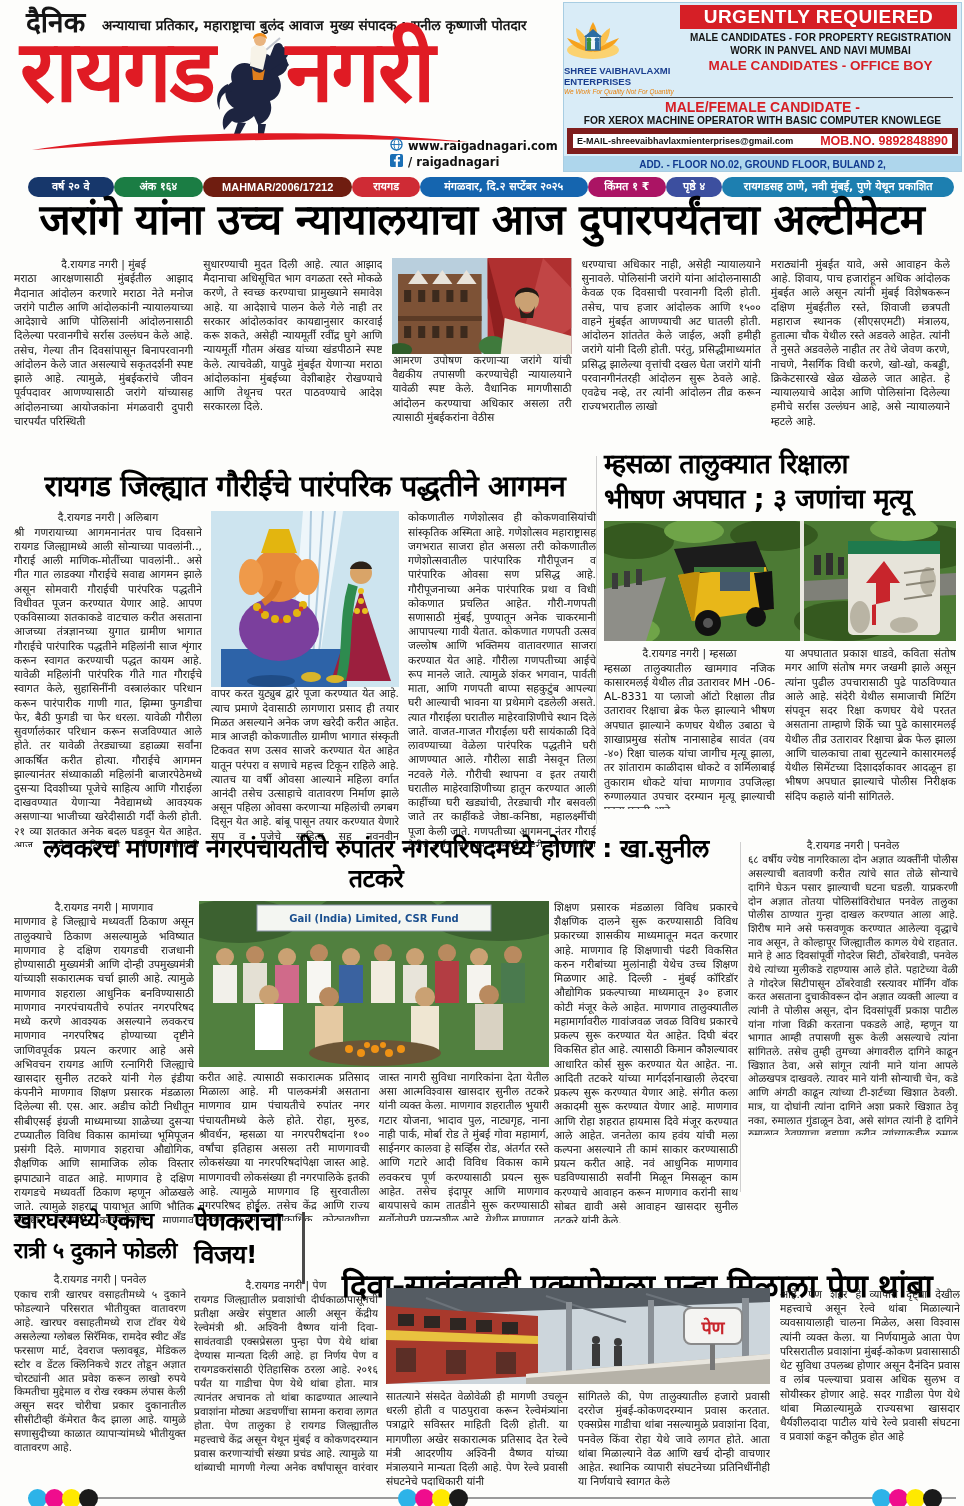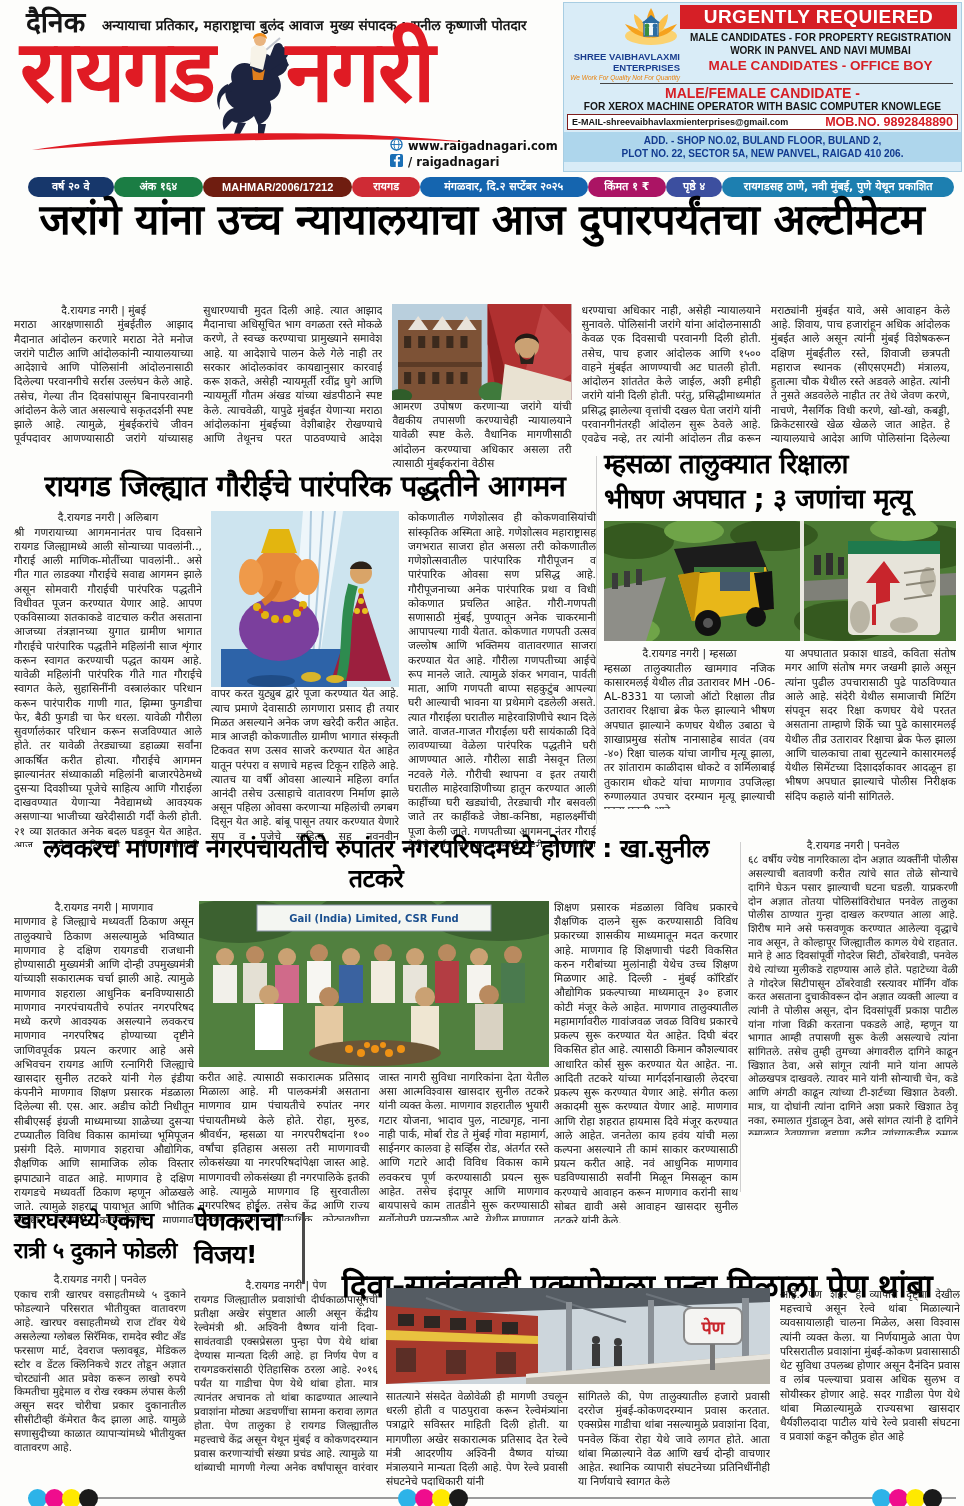--- a/index.html
+++ b/index.html
@@ -23,53 +23,53 @@
   .m-title .w { font-size:86px; line-height:1.1; font-weight:bold; color:#e01b24; letter-spacing:-2px; }
   .m-horse   { margin:4px -6px 0 -6px; }
   .m-swoosh  { left:30px; top:131px; }
   .m-web     { left:390px; top:138px; font-size:11.5px; font-weight:bold; color:#111; }
   .m-web .row{ display:flex; align-items:center; gap:5px; height:16px; }
 
   
   .ad { left:563px; top:2px; width:399px; height:170px; background:#d9ecf7;
         border:1px solid #a8cde2; font-family:"Liberation Sans", sans-serif; overflow:hidden; }
   .ad-top { display:flex; }
-  .ad-logo { width:116px; text-align:right; padding-top:3px; }
+  .ad-logo { width:116px; text-align:left; padding-top:17px; }
   .ad-co  { color:#1a3e8f; font-weight:bold; font-size:9.5px; line-height:1.15; }
   .ad-q   { color:#e8820c; font-size:6.5px; font-style:italic; }
   .ad-main{ flex:1; text-align:center; }
   .ad-banner { background:#d61f26; color:#fff; font-weight:bold; font-size:19px;
                margin:2px 4px 2px 0; padding:1px 0; letter-spacing:0.5px; }
   .ad-l1 { font-size:10px; font-weight:bold; line-height:1.3; padding:0 6px; }
   .ad-l2 { color:#d61f26; font-size:13.5px; font-weight:bold; margin-top:1px; }
   .ad-hr { border-top:1.5px solid #444; margin:2px 8px 1px 36px; }
   .ad-l3 { color:#d61f26; font-size:14px; font-weight:bold; text-align:center; }
   .ad-l4 { font-size:10.2px; font-weight:bold; text-align:center; }
-  .ad-contact { display:flex; align-items:center; background:#fff; border:1px solid #7f1d1d;
+  .ad-contact { display:flex; align-items:center; background:#fff; border:6px solid #7f1d1d;
                 margin:2px 3px; padding:0 4px; }
   .ad-email { font-size:9px;  font-weight:bold; flex:1; text-align:left; }
   .ad-mob   { color:#d61f26; font-size:12.5px; font-weight:bold; }
   .ad-addr  { background:#aed6ec; color:#123a8f; font-weight:bold; font-size:10px;
               text-align:center; line-height:1.3; padding:2px 0; }
 
   
   .infobar { left:0; top:177px; width:964px; height:20px; display:flex;
              padding:0 10px 0 28px; justify-content:space-between; }
   .pill { height:20px; line-height:20px; border-radius:10px; color:#fff;
           font-size:11px; font-weight:bold; text-align:center; padding:0 10px; white-space:nowrap; }
   .b0{background:#17376b;width:92px} .b1{background:#1b7d44;width:96px}
   .b2{background:#6f1d10;width:162px;font-family:"Liberation Sans",sans-serif}
   .b3{background:#cf2b35;width:72px} .b4{background:#1565af;width:182px}
   .b5{background:#ab1464;width:84px} .b6{background:#3c4f9f;width:60px}
   .b7{background:#1d7fb0;width:252px}
 
   
   .lead-head { left:0; top:196px; width:964px; text-align:center; font-size:42px; line-height:1.15; }
   .lead-cols { left:14px; top:258px; width:936px; height:188px; display:flex; gap:10px; }
-  .lead-cols .c { flex:1;margin-top:46px; }
+  .lead-cols .c { flex:1; }
 
   .gauri { left:14px; top:450px; width:582px; }
   .gauri-head { text-align:center; font-size:29px; line-height:1.15;margin-top:20px; }
   .gauri-cols { margin-top:8px; display:flex; gap:9px; height:336px; }
   .gauri-cols .c { flex:1; }
 
   .vline-acc { left:596px; top:456px; width:1px; height:368px; background:#cfcfcf; }
 
   .accident { left:604px; top:446px; width:352px; }
   .acc-head { font-size:27px; line-height:1.3; }
@@ -201,21 +201,21 @@
       </div>
     </div>
     <div class="ad-hr"></div>
     <div class="ad-l3">MALE/FEMALE CANDIDATE -</div>
     <div class="ad-l4">FOR XEROX MACHINE OPERATOR WITH BASIC COMPUTER KNOWLEGE</div>
     <div class="ad-contact">
       <span class="ad-email">E-MAIL-shreevaibhavlaxmienterprises@gmail.com</span>
       <span class="ad-mob">MOB.NO. 9892848890</span>
     </div>
     <div class="ad-addr">
-      <div>ADD. - SHOP NO.02, BULAND FLOOR, BULAND 2,</div>
+      <div>ADD. - FLOOR NO.02, GROUND FLOOR, BULAND 2,</div>
       <div>PLOT NO. 22, SECTOR 5A, NEW PANVEL, RAIGAD 410 206.</div>
     </div>
   </div>
 
   <div class="abs infobar">
     <span class="pill b0">वर्ष २० वे</span>
     <span class="pill b1">अंक १६४</span>
     <span class="pill b2">MAHMAR/2006/17212</span>
     <span class="pill b3">रायगड</span>
     <span class="pill b4">मंगळवार, दि.२ सप्टेंबर २०२५</span>

